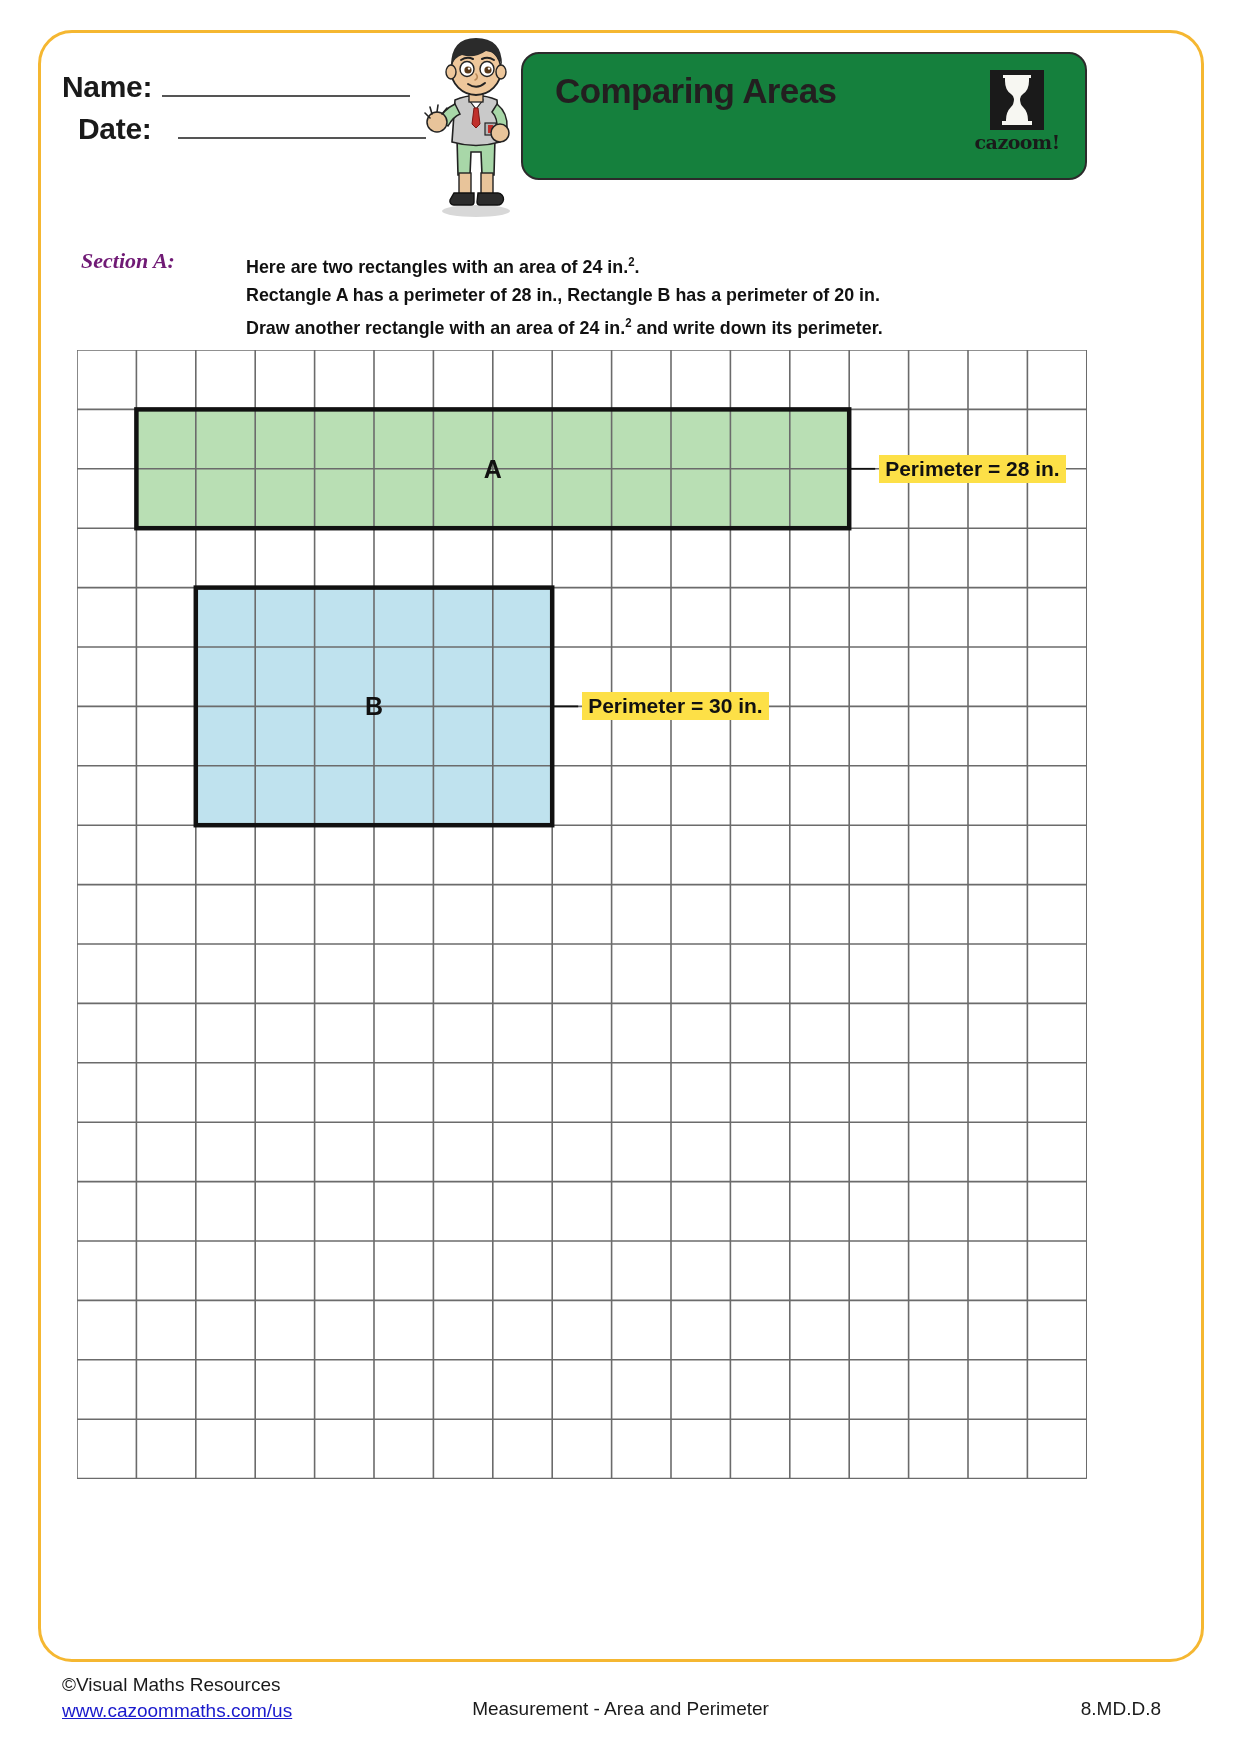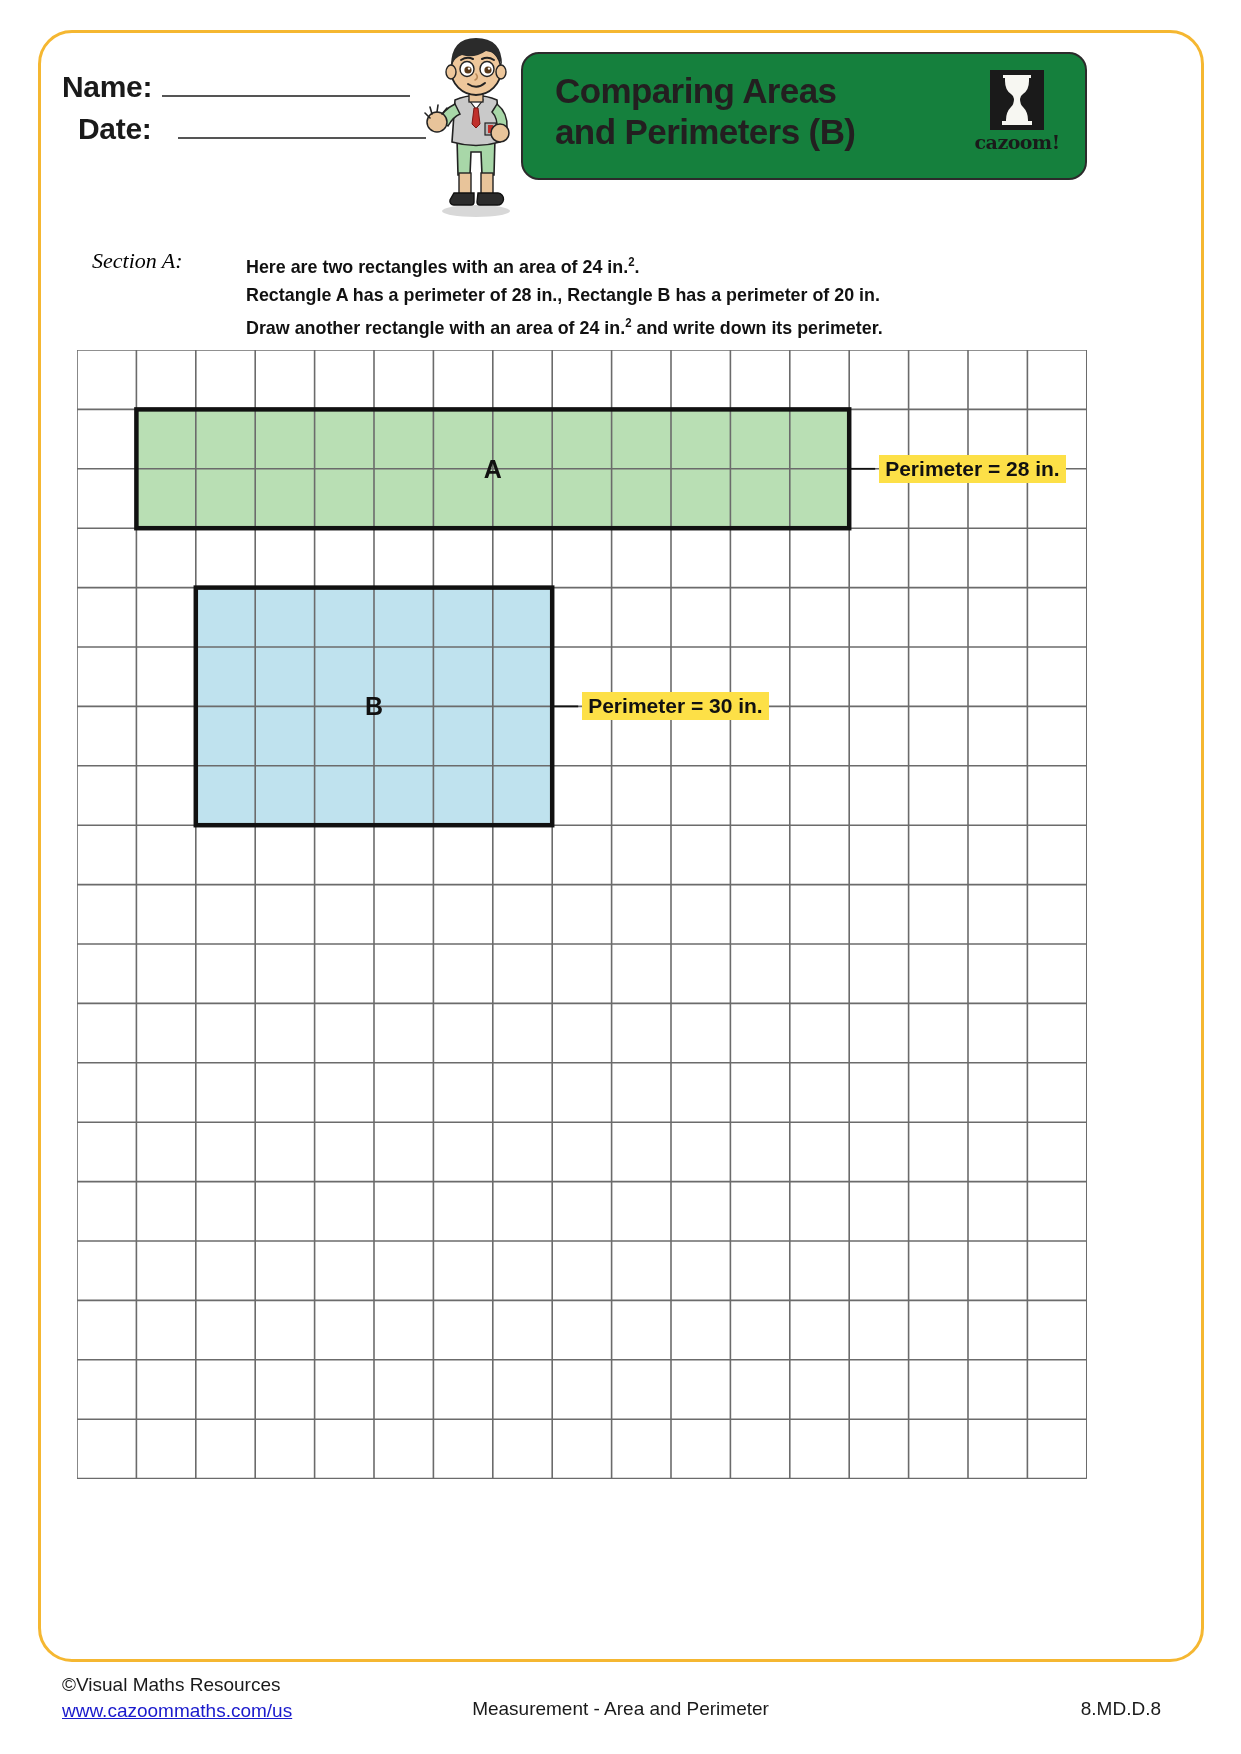--- a/index.html
+++ b/index.html
@@ -102,27 +102,27 @@
     letter-spacing: -0.5px;
   }
 
   
   #mascot { position: absolute; left: 424px; top: 30px; width: 100px; height: 190px; }
 
   
   #instructions { position: absolute; left: 0; top: 248px; width: 1241px; }
   #section-tag {
     position: absolute;
-    left: 92px;
+    left: 81px;
     top: 0px;
     font-family: "Liberation Serif", serif;
     font-style: italic;
-    font-weight: normal;
+    font-weight: bold;
     font-size: 22px;
-    color: #000000;
+    color: #701a75;
   }
   #instr-lines {
     position: absolute;
     left: 210px;
     top: 0px;
     font-size: 19px;
     font-weight: bold;
     color: #111;
     line-height: 28px;
     white-space: nowrap;
@@ -239,21 +239,20 @@
       <path d="M37 30 q6 -4 12 -1 M58 29 q6 -3 12 1" stroke="#222" stroke-width="2" fill="none" stroke-linecap="round"></path>
 
       <path d="M52 44 q3 4 -1 6" stroke="#b98a5a" stroke-width="1.6" fill="none" stroke-linecap="round"></path>
       <path d="M44 54 q9 6 17 -1" stroke="#222" stroke-width="1.9" fill="none" stroke-linecap="round"></path>
     </svg>
   </div>
 
   <div id="title-plate">
     <div id="title-text">
       <span>Comparing Areas</span>
-      <span id="title-line-2">and Perimeters (B)</span>
     </div>
     <div id="logo-wrap">
       <div id="logo-mark">
         <svg id="logo-glyph" width="34" height="52" viewBox="0 0 34 52">
           <path d="M5 2 h24 v5 q0 9 -6 13 q-3 2 -3 5 q0 5 3 8 q5 5 5 13 v4 h-22 v-4 q0 -8 5 -13 q3 -3 3 -8 q0 -3 -3 -5 q-6 -4 -6 -13 z" fill="#f7f7f2"></path>
           <rect x="3" y="1" width="28" height="3" fill="#f7f7f2"></rect>
           <rect x="2" y="47" width="30" height="4" fill="#f7f7f2"></rect>
         </svg>
       </div>
       <div id="logo-word">cazoom!</div>

